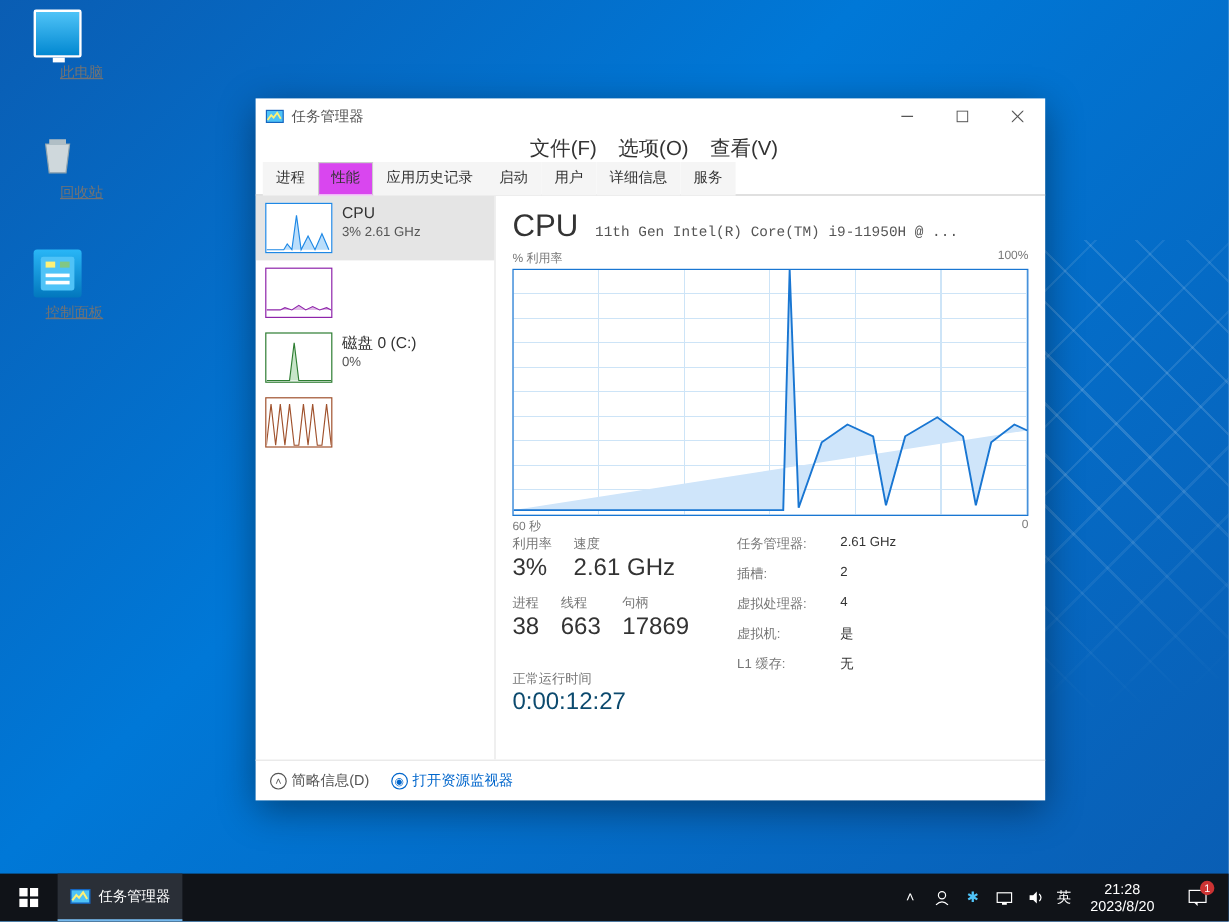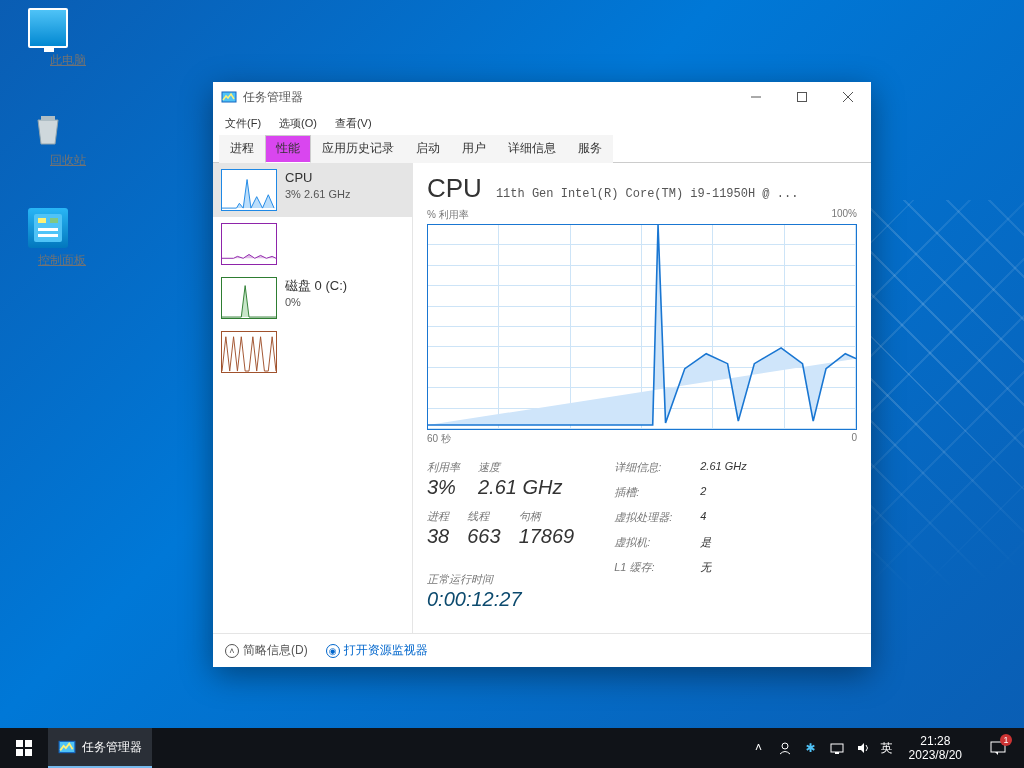--- a/index.html
+++ b/index.html
@@ -19,21 +19,21 @@
 .ico-monitor { background:linear-gradient(#4fc3f7,#0288d1); border:2px solid #fff; border-radius:2px; position:relative; }
 .ico-monitor::after { content:""; position:absolute; bottom:-6px; left:14px; width:10px; height:4px; background:#fff; }
 .ico-bin { display:flex; align-items:center; justify-content:center;}
 .ico-cp { background:linear-gradient(#29b6f6,#0277bd); border-radius:3px; display:flex; align-items:center; justify-content:center; }
 
 .window { position:absolute; left:213px; top:82px; width:658px; height:585px; background:#fff; box-shadow:0 8px 30px rgba(0,0,0,0.4); display:flex; flex-direction:column; }
 .titlebar { height:30px; display:flex; align-items:center; padding-left:8px; font-size:12px; color:#555; }
 .titlebar .ticon { width:16px; height:16px; margin-right:6px; }
 .winbtns { margin-left:auto; display:flex; }
 .winbtn { width:46px; height:30px; display:flex; align-items:center; justify-content:center; color:#555; }
-.menubar { height:22px; display:flex; align-items:center; padding-left:6px; font-size:11px; color:#333; gap:6px; }
+.menubar { height:22px; display:flex; align-items:center; padding-left:6px; font-size:17px; color:#333; gap:6px;justify-content:center; }
 .menubar span { padding:2px 6px; cursor:default; }
 .tabs { display:flex; border-bottom:1px solid #ccc; padding-left:6px; font-size:12px; }
 .tab { padding:4px 10px 5px; border:1px solid transparent; border-bottom:none; color:#333; cursor:default; position:relative; top:1px; background:#f5f5f5;}
 .tab.active { background:#d946ef; border-color:#ccc; border-bottom:1px solid #fff;}
 .content { flex:1; display:flex; overflow:hidden; }
 
 .sidebar { width:200px; border-right:1px solid #e5e5e5; overflow-y:auto; }
 .sb-item { display:flex; padding:6px 8px; gap:8px; cursor:default; }
 .sb-item.active { background:#e5e5e5; }
 .sb-chart { width:56px; height:42px; border:1px solid; background:#fff; position:relative; overflow:hidden; flex-shrink:0; }
@@ -46,21 +46,21 @@
 .main-head { display:flex; align-items:baseline; gap:14px; }
 .main-head h1 { font-size:26px; font-weight:400; color:#333; }
 .main-head .sub { font-size:12px; color:#555; flex:1; white-space:nowrap; overflow:hidden; text-overflow:ellipsis;font-family:Liberation Mono, monospace;}
 .chart-labels { display:flex; justify-content:space-between; font-size:10px; color:#777; margin-top:4px;}
 .chart { width:100%; height:206px; border:1px solid #1976d2; margin-top:2px; background:
   repeating-linear-gradient(to right,transparent 0 calc(100%/6 - 1px),#cde4f7 calc(100%/6 - 1px) calc(100%/6)),
   repeating-linear-gradient(to bottom,transparent 0 calc(100%/10 - 1px),#cde4f7 calc(100%/10 - 1px) calc(100%/10));
   position:relative; }
 .chart svg { width:100%; height:100%; }
 .axis-labels { display:flex; justify-content:space-between; font-size:10px; color:#777; margin-top:2px;}
-.stats { display:flex; gap:40px; margin-top:14px; font-size:11px; color:#555;font-style:italic;}
+.stats { display:flex; gap:40px; font-size:11px; color:#555;}
 .stats .col { display:flex; flex-direction:column; gap:10px;}
 .stats .group { display:flex; gap:18px;}
 .stats .stat .label { font-size:11px; color:#777;}
 .stats .stat .big { font-size:20px; color:#333; margin-top:1px;}
 .stats .kv { display:flex; gap:12px; min-width:160px;}
 .stats .kv .k { color:#777; width:74px;}
 .stats .kv .v { color:#333;}
 .uptime-label { font-size:11px; color:#777; margin-top:14px;}
 .uptime { font-size:20px; color:#0c4a6e; margin-top:1px;}
 .footer { border-top:1px solid #e5e5e5; padding:8px 12px; font-size:12px; display:flex; gap:18px; align-items:center;}
@@ -234,21 +234,21 @@
                 <div class="big">17869</div>
               </div>
           </div>
           <div>
             <div class="uptime-label">正常运行时间</div>
             <div class="uptime">0:00:12:27</div>
           </div>
         </div>
         <div class="col">
           <div class="kv">
-              <span class="k">详细信息:</span>
+              <span class="k">任务管理器:</span>
               <span class="v">2.61 GHz</span>
             </div>
           <div class="kv">
               <span class="k">插槽:</span>
               <span class="v">2</span>
             </div>
           <div class="kv">
               <span class="k">虚拟处理器:</span>
               <span class="v">4</span>
             </div>

